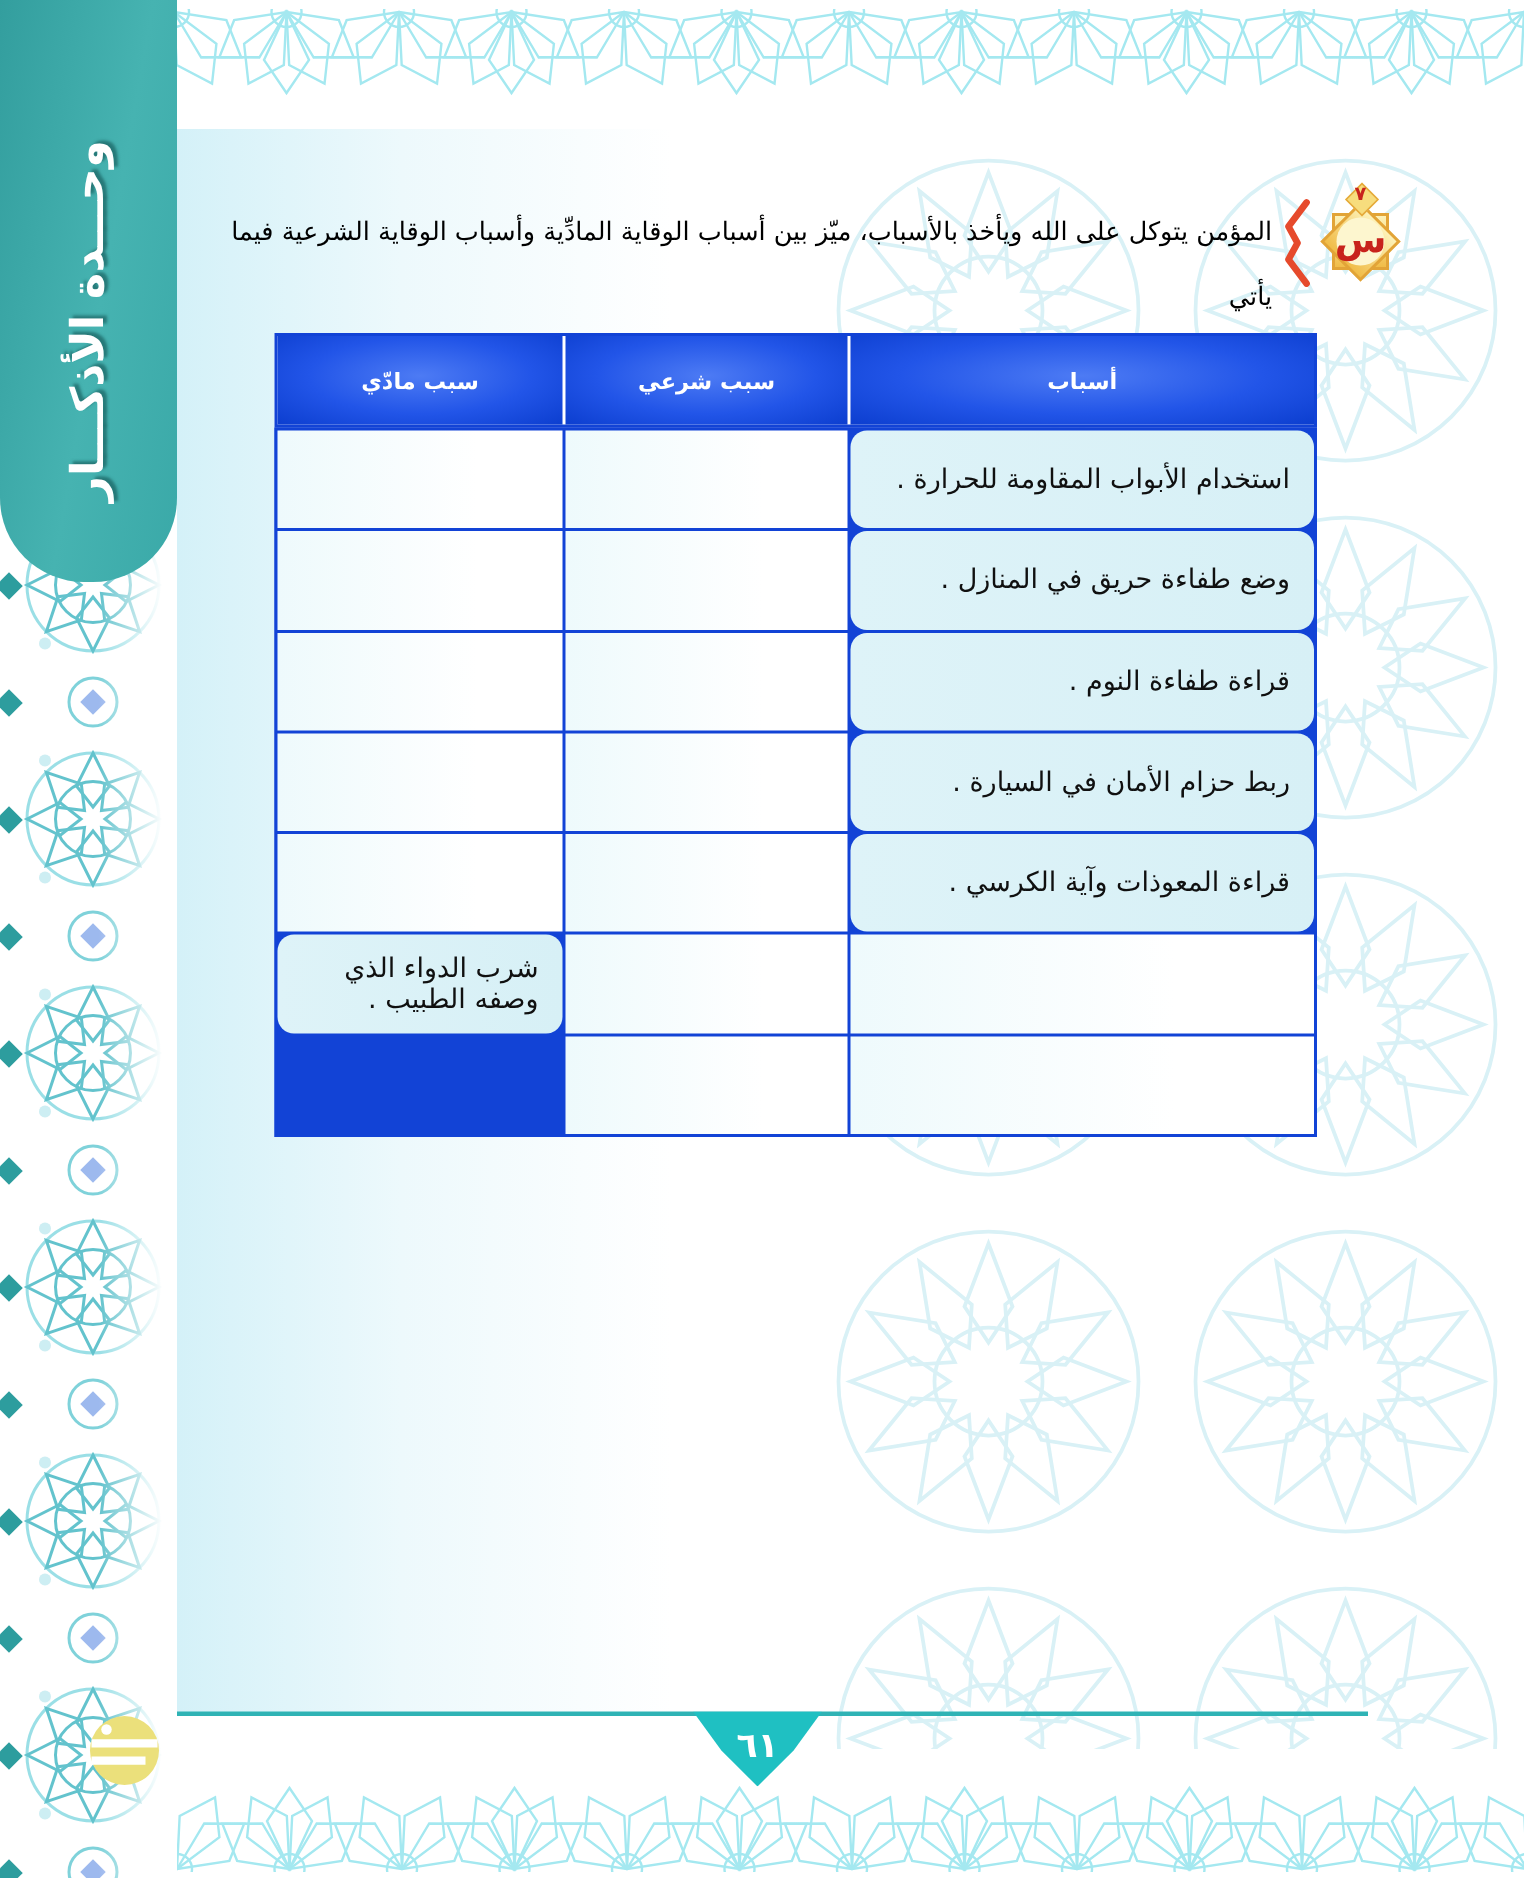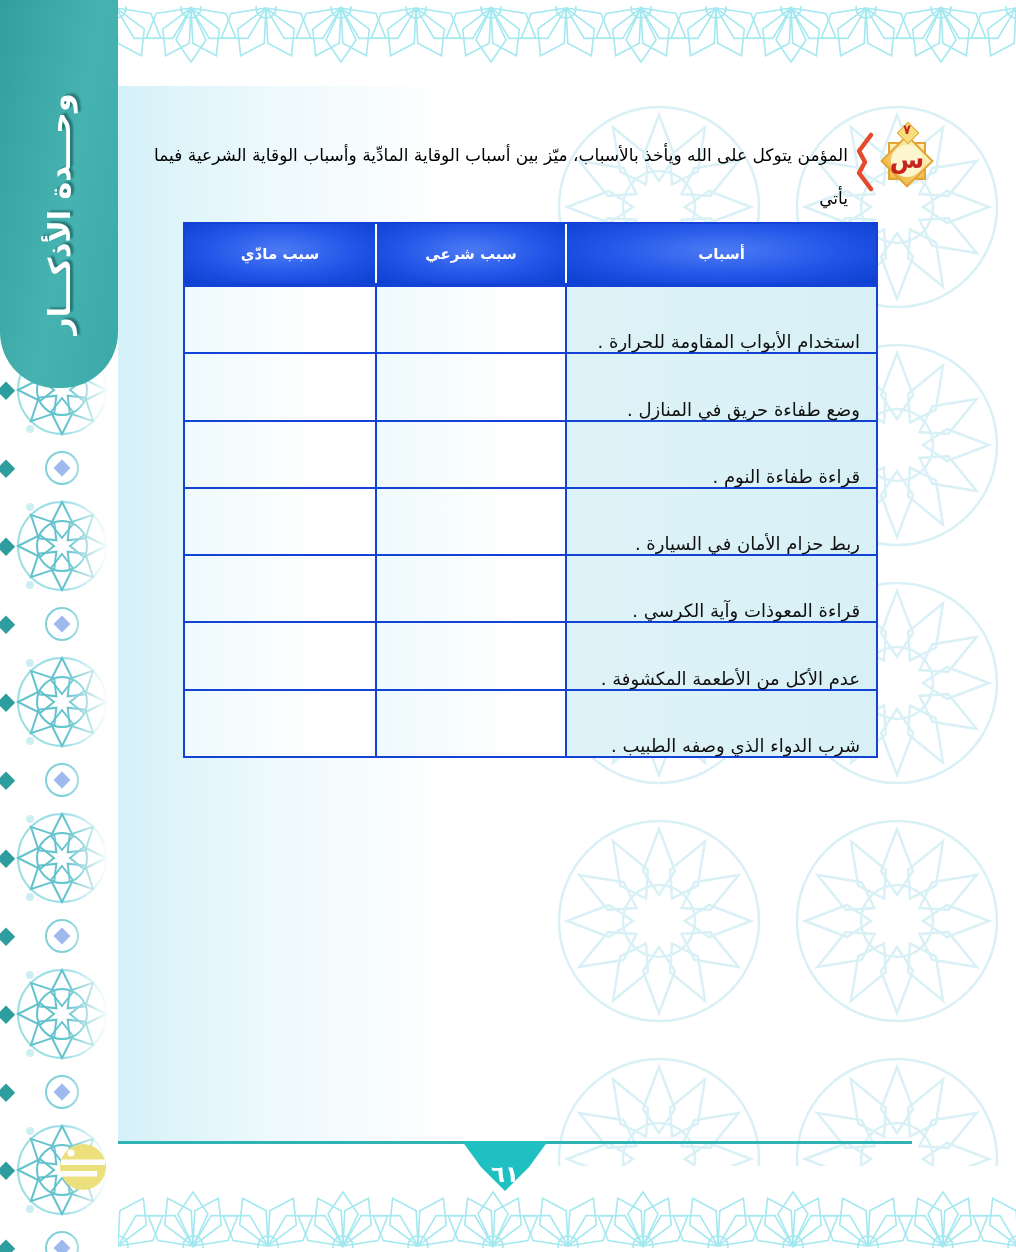--- a/index.html
+++ b/index.html
@@ -40,28 +40,28 @@
   
   .thead{position:absolute;left:183px;top:222px;width:695px;height:63px;
       display:grid;grid-template-columns:309fr 188fr 190fr;gap:2px;direction:rtl;
       background:#fff;border:2px solid #1243d6;box-sizing:border-box;}
   .thead .hc{background:radial-gradient(ellipse at 50% 45%,#4d7bf4 0%,#2255e8 55%,#0c3ecf 100%);
       color:#fff;font-weight:bold;font-size:15px;display:flex;align-items:center;justify-content:center;}
   .tbody{position:absolute;left:183px;top:285px;width:695px;height:473px;
       display:grid;grid-template-columns:309fr 188fr 190fr;grid-template-rows:repeat(7,1fr);
       gap:2px;direction:rtl;background:#1243d6;border:2px solid #1243d6;box-sizing:border-box;}
   .cell{background:#fff;}
-  .situation{background:linear-gradient(90deg,#def3f8,#d7f0f6);display:flex;align-items:flex-end;
-      padding:0 16px;font-size:18px;color:#101010;}
+  .situation{background:linear-gradient(90deg,#def3f8,#d7f0f6);display:flex;align-items:center;
+      padding:0 16px;font-size:18px;color:#101010;border-radius:11px;}
   .answer{background:linear-gradient(90deg,#eefafc,#ffffff 70%);}
   
   .foot-rule{position:absolute;left:118px;top:1141px;width:794px;height:3px;background:#2fb3b5;}
   .page-badge{position:absolute;left:462px;top:1141px;width:86px;height:50px;background:#1fc0c2;
       clip-path:polygon(0 0,100% 0,78% 52%,50% 100%,22% 52%);
-      display:flex;justify-content:center;color:#fff;font-size:23px;font-weight:bold;padding-top:20px;
+      display:flex;justify-content:center;color:#fff;font-size:23px;font-weight:bold;padding-top:10px;
       box-sizing:border-box;}
   .logo{position:absolute;left:56px;top:1140px;}
 </style>
 </head>
 <body>
 
 <div class="page">
 
   <svg class="strip-svg" width="118" height="1252">
     <defs>
@@ -209,23 +209,20 @@
       </div>
     <div class="cell answer"></div>
     <div class="cell answer"></div>
 
     <div class="cell situation">
         <span class="sit-text">قراءة المعوذات وآية الكرسي .</span>
       </div>
     <div class="cell answer"></div>
     <div class="cell answer"></div>
 
-    <div class="cell situation">
-        <span class="sit-text">عدم الأكل من الأطعمة المكشوفة .</span>
-      </div>
     <div class="cell answer"></div>
     <div class="cell answer"></div>
 
     <div class="cell situation">
         <span class="sit-text">شرب الدواء الذي وصفه الطبيب .</span>
       </div>
     <div class="cell answer"></div>
     <div class="cell answer"></div>
   </div>
 

